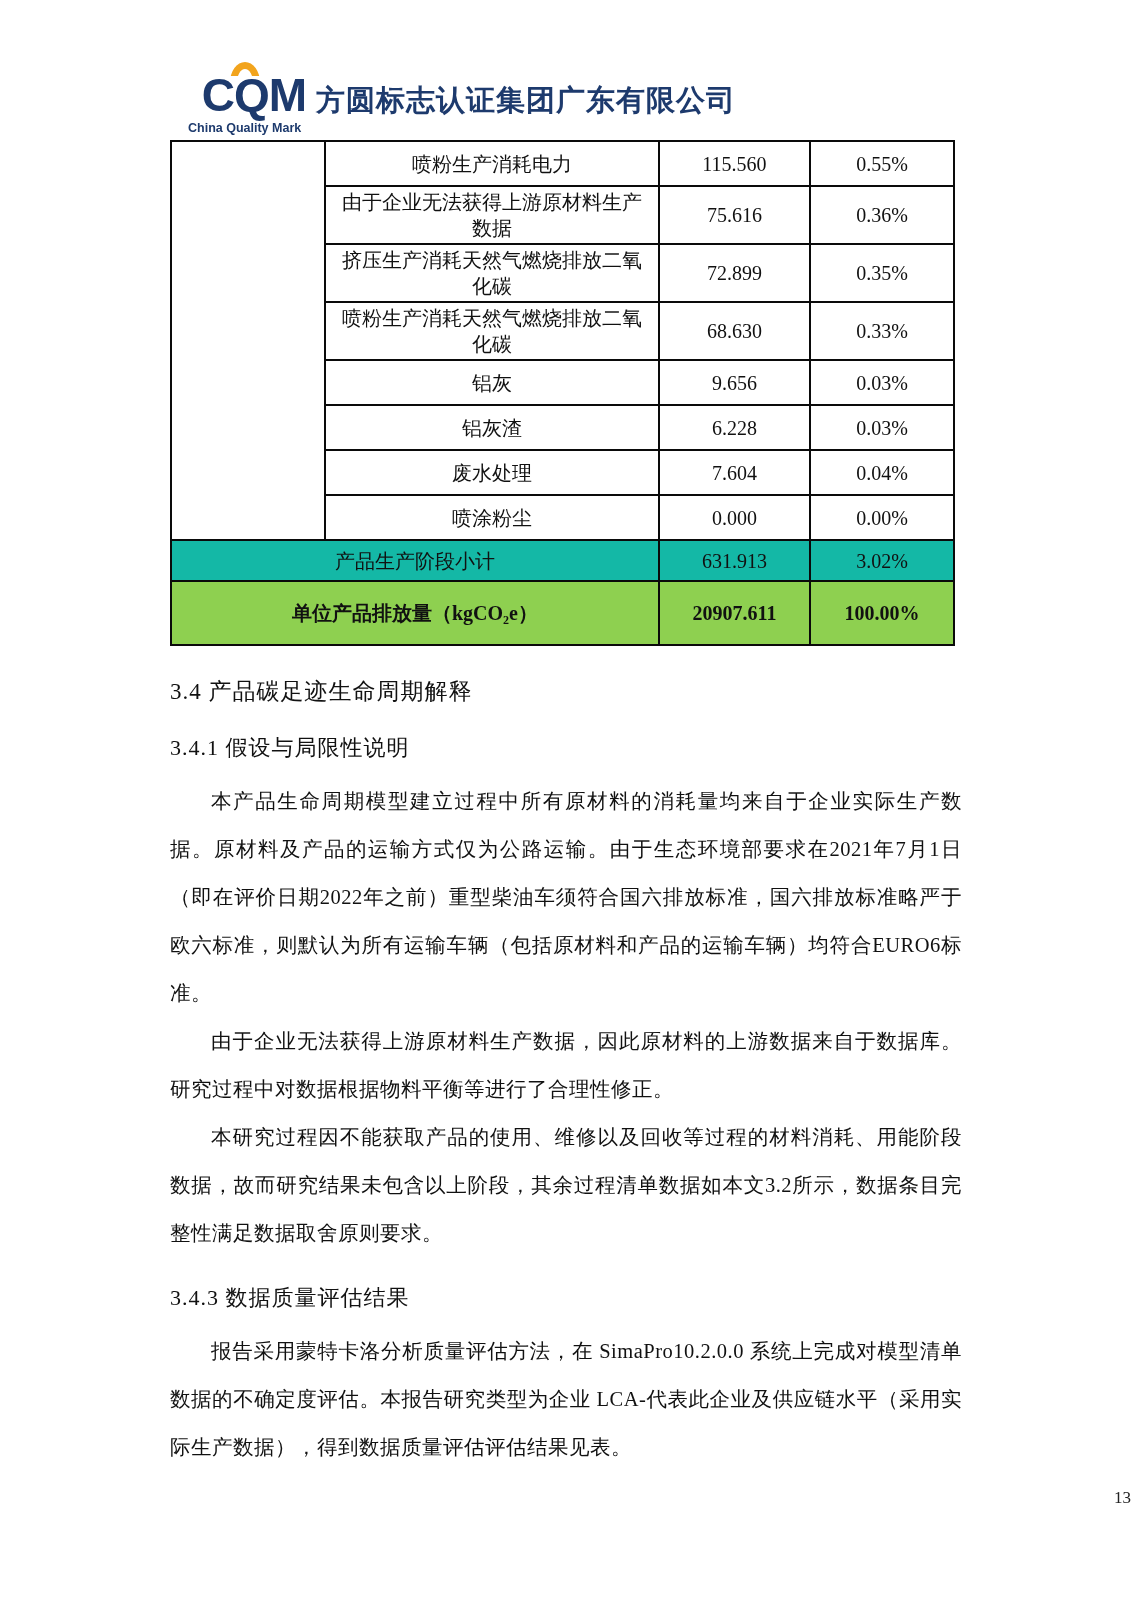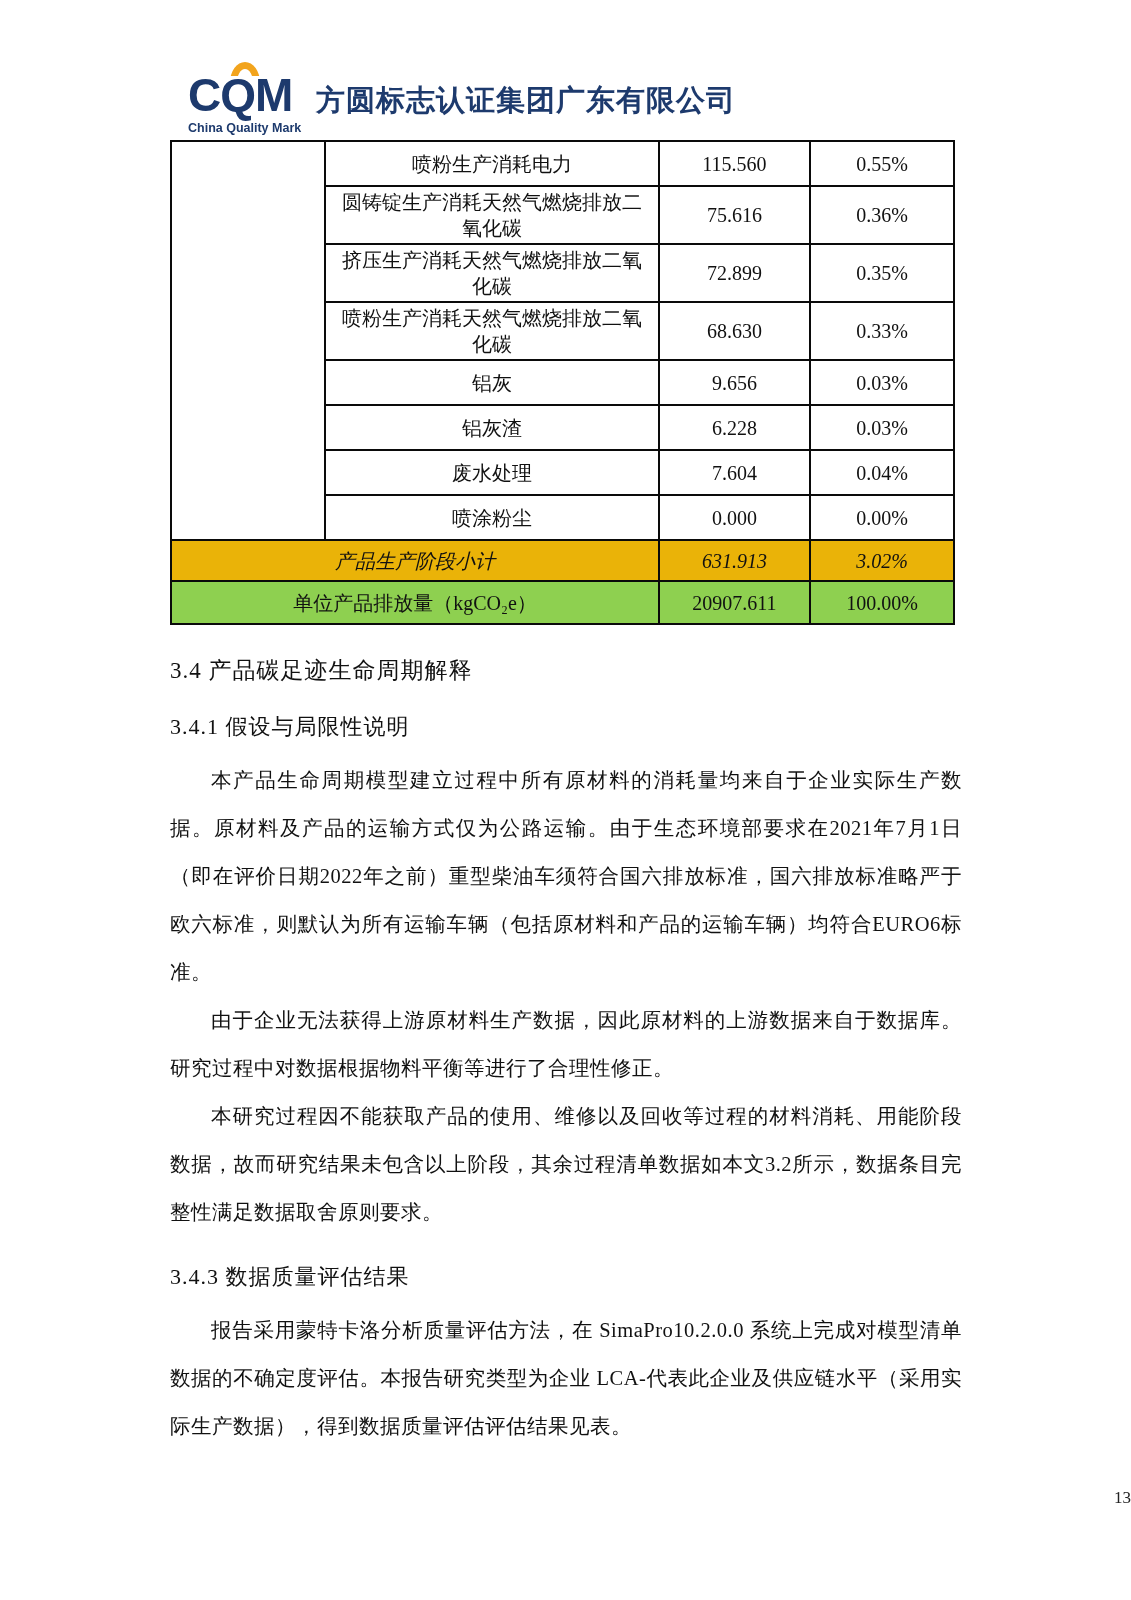--- a/index.html
+++ b/index.html
@@ -15,20 +15,21 @@
     overflow:hidden;
   }
   
   .logo-row{display:flex;align-items:flex-start;margin-left:18px;height:78px;}
   .logo-block{position:relative;width:118px;flex:0 0 auto;}
   .logo-cqm{
     font-family:"Liberation Sans","DejaVu Sans",sans-serif;
     font-weight:bold;font-size:46px;line-height:46px;
     color:#1d3a6d;letter-spacing:-1px;
     margin-top:12px;
+    text-align:right;
   }
   .q-arc-clip{position:absolute;top:2px;left:39px;width:38px;height:14px;overflow:hidden;}
   .q-arc{
     width:30px;height:26px;margin-left:3px;
     border:7px solid #f2a41d;border-bottom:none;
     border-radius:50% 50% 0 0 / 80% 80% 0 0;
     box-sizing:border-box;
   }
   .logo-sub{
     font-family:"Liberation Sans","DejaVu Sans",sans-serif;
@@ -47,22 +48,22 @@
   }
   table.emission td{
     border:2px solid #0a0a0a;
     text-align:center;vertical-align:middle;
     font-size:20px;line-height:1.3;
     padding:2px 8px;box-sizing:border-box;margin-left:24px;
   }
   tr.row-single{height:45px;}
   tr.row-double{height:51px;}
   tr.row-subtotal{height:41px;}
-  tr.row-subtotal td{background:#eab308;font-style:italic;}
-  tr.row-total{height:43px;}
+  tr.row-subtotal td{background:#14b8a6;}
+  tr.row-total{height:64px;font-weight:bold;}
   tr.row-total td{background:#8ed050;}
   
   .h-main{
     font-size:23px;font-weight:normal;
     margin:30px 0 12px 0;letter-spacing:1px;
   }
   .h-sub{
     font-size:22px;font-weight:normal;
     margin:26px 0 14px 0;letter-spacing:1px;
   }
@@ -100,21 +101,21 @@
         <col style="width:144px">
     </colgroup>
     <tbody>
       <tr class="row-single">
         <td rowspan="8"></td>
         <td>喷粉生产消耗电力</td>
         <td>115.560</td>
         <td>0.55%</td>
       </tr>
       <tr class="row-double">
-        <td>圆铸锭生产消耗天然气燃烧排放二氧化碳</td>
+        <td>由于企业无法获得上游原材料生产数据</td>
         <td>75.616</td>
         <td>0.36%</td>
       </tr>
       <tr class="row-double">
         <td>挤压生产消耗天然气燃烧排放二氧化碳</td>
         <td>72.899</td>
         <td>0.35%</td>
       </tr>
       <tr class="row-double">
         <td>喷粉生产消耗天然气燃烧排放二氧化碳</td>

